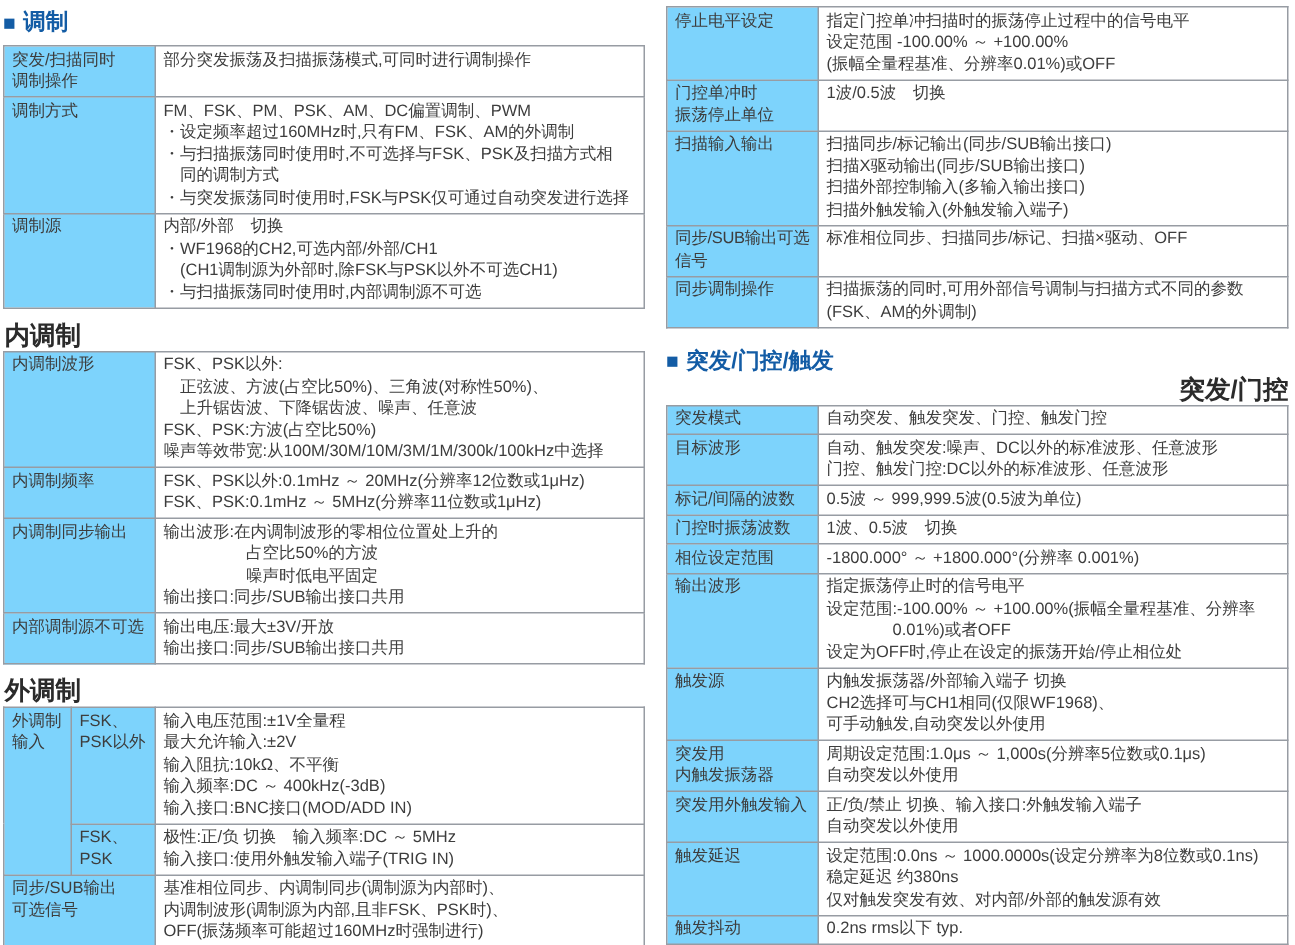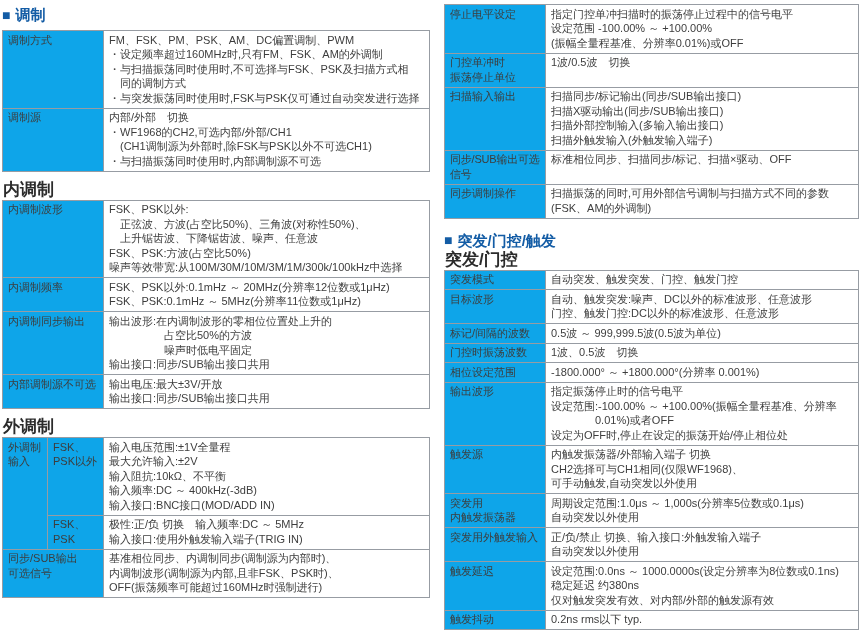--- a/index.html
+++ b/index.html
@@ -30,21 +30,21 @@
   }
   table.spec td{
     border:1px solid #979ca3;
     padding:1.5px 5px 2.5px 5px;
     font-size:11px;line-height:14.5px;
     vertical-align:top;
     white-space:pre-wrap;
     overflow-wrap:break-word;
     color:#3d3d3d;
   }
-  td.label{background:#0ea5e9;}
+  td.label{background:#7dd3fc;}
   td.small{font-size:9px;letter-spacing:-0.2px;padding-top:3px;}
   col.c-label{width:101px;}
   col.c-g1{width:45px;}
   col.c-g2{width:56px;}
 </style>
 </head>
 <body>
 
 <div class="page">
 
@@ -54,20 +54,25 @@
       <span class="sq">■</span>
       <span>调制</span>
     </h2>
 
     <table class="spec">
       <colgroup>
           <col class="c-label">
           <col>
         </colgroup>
       <tbody>
+          <tr>
+        <td class="label">突发/扫描同时
+调制操作</td>
+        <td class="val">部分突发振荡及扫描振荡模式,可同时进行调制操作</td>
+      </tr>
       <tr>
         <td class="label">调制方式</td>
         <td class="val">FM、FSK、PM、PSK、AM、DC偏置调制、PWM
 ・设定频率超过160MHz时,只有FM、FSK、AM的外调制
 ・与扫描振荡同时使用时,不可选择与FSK、PSK及扫描方式相
 　同的调制方式
 ・与突发振荡同时使用时,FSK与PSK仅可通过自动突发进行选择</td>
       </tr>
       <tr>
         <td class="label">调制源</td>
@@ -189,21 +194,21 @@
 (FSK、AM的外调制)</td>
       </tr>
     </tbody>
       </table>
 
     <h2 class="sec" style="margin-top:13px;margin-bottom:4px;">
       <span class="sq">■</span>
       <span>突发/门控/触发</span>
     </h2>
 
-    <div class="sub" style="margin-top:2px;">突发/门控</div>
+    <div class="sub" style="margin-top:2px;text-align:right;">突发/门控</div>
 
     <table class="spec">
       <colgroup>
           <col class="c-label">
           <col>
         </colgroup>
       <tbody>
           <tr>
         <td class="label">突发模式</td>
         <td class="val">自动突发、触发突发、门控、触发门控</td>

